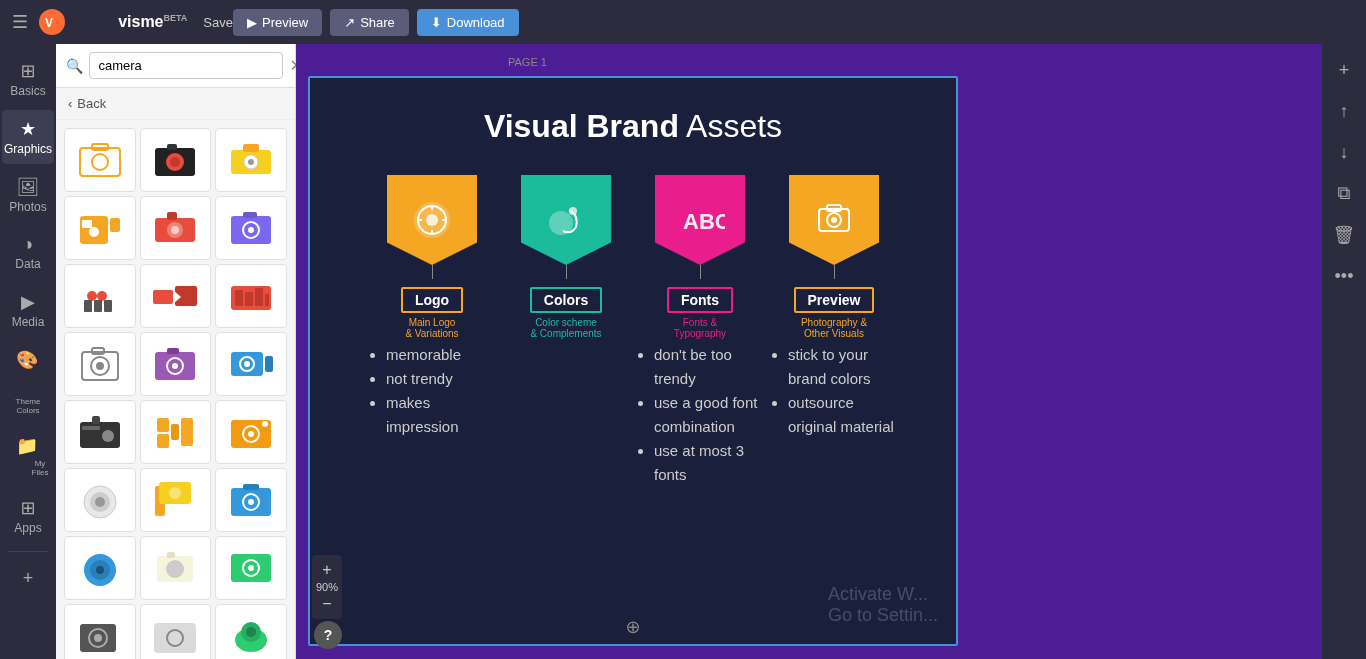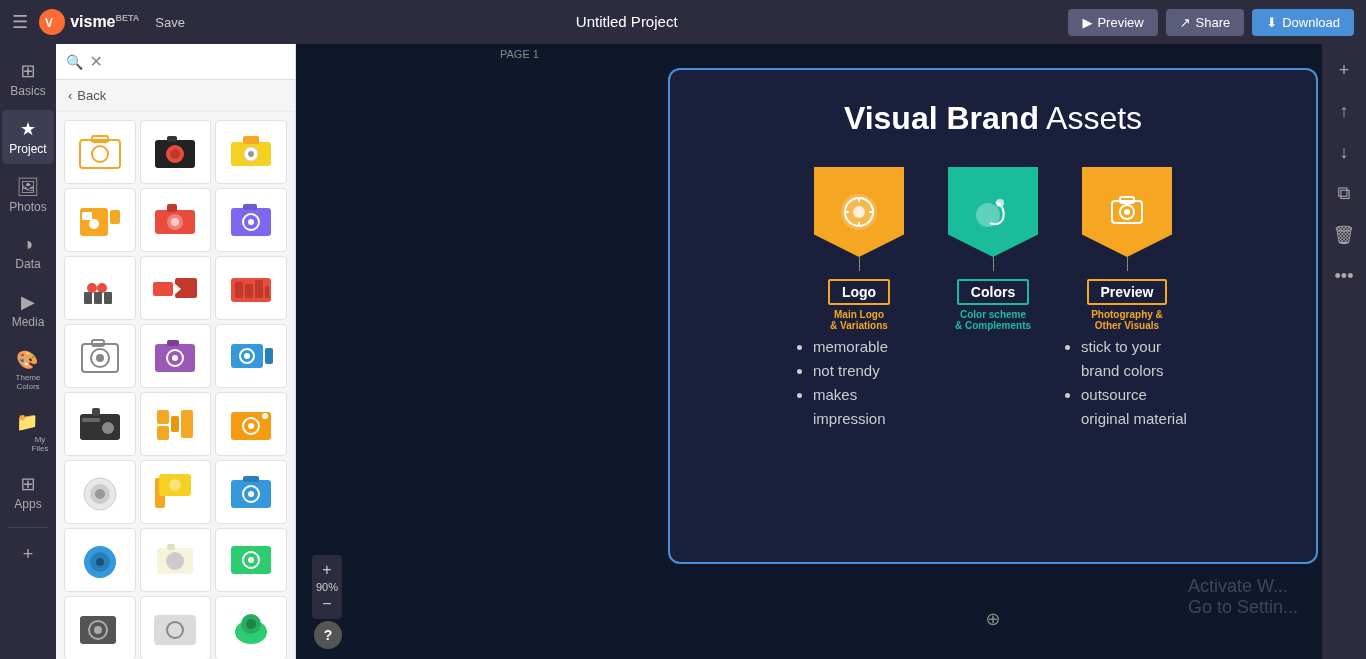--- a/index.html
+++ b/index.html
@@ -11,21 +11,21 @@
       height: 44px;
       display: flex;
       align-items: center;
       padding: 0 12px;
       flex-shrink: 0;
       z-index: 10;
     }
     .topbar-left { display: flex; align-items: center; gap: 10px; }
     .hamburger-icon { color: #aaa; cursor: pointer; font-size: 18px; }
     .logo-area { display: flex; align-items: center; gap: 4px; }
-    .logo-text { color: #fff; font-size: 16px; font-weight: bold; }
+    .logo-text { color: #fff; font-size: 16px; font-weight: bold; margin-left: 48px; }
     .logo-beta { color: #aaa; font-size: 9px; vertical-align: super; }
     .save-btn { color: #ccc; font-size: 13px; cursor: pointer; margin-left: 6px; }
     .topbar-center { flex: 1; text-align: center; }
     .project-title { color: #fff; font-size: 15px; font-weight: 500; }
     .topbar-right { display: flex; align-items: center; gap: 8px; }
     .btn-preview, .btn-share, .btn-download {
       display: flex; align-items: center; gap: 5px;
       padding: 6px 14px; border-radius: 4px; cursor: pointer; font-size: 13px; font-weight: 500; border: none;
     }
     .btn-preview { background: #5b5b7a; color: #fff; }
@@ -96,40 +96,40 @@
       height: 64px;
       cursor: pointer;
       position: relative;
       overflow: hidden;
     }
     .graphic-item svg { width: 48px; height: 48px; }
 
     
     .canvas-area {
       flex: 1;
-      background: #0f172a;
+      background: #4c1d95;
       display: flex;
       flex-direction: column;
-      align-items: flex-end;
+      align-items: flex-start;
       overflow: auto;
-      padding: 4px;
+      padding: 12px;
       position: relative;
     }
     .page-label { font-size: 11px; color: #888; margin-bottom: 8px; align-self: flex-start; margin-left: 200px; }
     .canvas-wrapper {
       position: relative;
       width: 650px;
       height: 570px;
     }
     .canvas-frame {
       width: 650px;
-      height: 496px;
+      height: 570px;
       background: #1a1f3c;
       border: 2px solid #4a90d9;
-      border-radius: 12px;
+      border-radius: 2px;
       padding: 30px;
       display: flex;
       flex-direction: column;
       align-items: center;
       overflow: hidden;
     }
     .canvas-title {
       color: #fff;
       font-size: 32px;
       font-weight: 400;
@@ -172,21 +172,21 @@
       font-weight: 600;
       color: #fff;
       margin: 8px 0 4px;
     }
     .card-label-yellow { border-color: #f5a623; color: #fff; }
     .card-label-teal { border-color: #1abc9c; color: #fff; }
     .card-label-pink { border-color: #e91e8c; color: #fff; }
     .card-label-orange { border-color: #f5a623; color: #fff; }
     .card-subtitle {
       font-size: 10px;
-      font-weight: 700;
+      font-weight: 400;
       text-align: center;
       margin-bottom: 4px;
     }
     .card-subtitle-yellow { color: #f5a623; }
     .card-subtitle-teal { color: #1abc9c; }
     .card-subtitle-pink { color: #e91e8c; }
     .card-subtitle-orange { color: #f5a623; }
     .card-bullets {
       list-style: disc;
       padding-left: 14px;
@@ -240,23 +240,20 @@
   <div class="topbar-left">
     <span class="hamburger-icon">☰</span>
     <div class="logo-area">
       <svg width="28" height="28" viewBox="0 0 28 28">
         <circle cx="14" cy="14" r="13" fill="#ff6b35"></circle>
         <text x="7" y="19" font-size="12" fill="white" font-weight="bold">V</text>
       </svg>
       <span class="logo-text">visme<sup class="logo-beta">BETA</sup></span>
     </div>
     <span class="save-btn">Save</span>
-  </div>
-  <div class="topbar-center">
-    <span class="project-title">Untitled Project</span>
   </div>
   <div class="topbar-right">
     <button class="btn-preview">
       <span>▶</span>
       <span>Preview</span>
     </button>
     <button class="btn-share">
       <span>↗</span>
       <span>Share</span>
     </button>
@@ -269,55 +266,56 @@
 
 <div class="main-layout">
 
   <div class="icon-sidebar">
     <div class="icon-sidebar-item">
       <span class="icon">⊞</span>
       <span class="label">Basics</span>
     </div>
     <div class="icon-sidebar-item active">
       <span class="icon">★</span>
-      <span class="label">Project</span>
+      <span class="label">Graphics</span>
     </div>
     <div class="icon-sidebar-item">
       <span class="icon">🖼</span>
       <span class="label">Photos</span>
     </div>
     <div class="icon-sidebar-item">
       <span class="icon">◑</span>
       <span class="label">Data</span>
     </div>
     <div class="icon-sidebar-item">
       <span class="icon">▶</span>
       <span class="label">Media</span>
     </div>
     <div class="icon-sidebar-item">
       <span class="icon">🎨</span>
-      <span class="label" style="font-size:8px;">Theme Colors</span>
+      <span class="label" style="font-size:8px;margin-top:24px;">Theme Colors</span>
     </div>
     <div class="icon-sidebar-item">
       <span class="icon">📁</span>
       <span class="label" style="font-size:8px;padding-left:24px;">My Files</span>
     </div>
     <div class="icon-sidebar-item">
       <span class="icon">⊞</span>
       <span class="label">Apps</span>
     </div>
     <div class="sidebar-divider"></div>
     <div class="icon-sidebar-item">
       <span class="icon">+</span>
     </div>
   </div>
 
   <div class="left-panel">
     <div class="search-bar">
       <span style="color:#888; font-size:14px;">🔍</span>
+      <input class="search-input" type="text" value="camera" placeholder="Search graphics..." style="">
       <span class="search-clear">✕</span>
     </div>
     <div class="back-nav">
       <span class="chevron">‹</span>
       <span>Back</span>
     </div>
     <div class="graphics-grid">
 
       <div class="graphic-item">
         <svg viewBox="0 0 48 48" fill="none">
@@ -546,20 +544,35 @@
                   <circle cx="20" cy="28" r="12" fill="#fff" opacity="0.3"></circle>
                   <path d="M28 15 Q38 20 35 32 Q30 40 22 36" stroke="#fff" stroke-width="2" fill="none"></path>
                   <circle cx="32" cy="16" r="4" fill="#fff" opacity="0.7"></circle>
                 </svg>
             </div>
             <div style="width:1px;height:14px;background:#888;margin:0 auto;"></div>
             <div class="card-label-box card-label-teal">Colors</div>
             <div class="card-subtitle card-subtitle-teal">Color scheme<br>&amp; Complements</div>
           </div>
 
+          <div class="card">
+            <div class="card-badge card-badge-pink">
+              <svg viewBox="0 0 50 50" fill="none">
+                  <text x="8" y="34" font-size="22" font-weight="bold" fill="#fff" opacity="0.9">ABC</text>
+                </svg>
+            </div>
+            <div style="width:1px;height:14px;background:#888;margin:0 auto;"></div>
+            <div class="card-label-box card-label-pink">Fonts</div>
+            <div class="card-subtitle card-subtitle-pink">Fonts &amp;<br>Typography</div>
+            <ul class="card-bullets">
+              <li>don't be too trendy</li>
+              <li>use a good font combination</li>
+              <li>use at most 3 fonts</li>
+            </ul>
+          </div>
 
           <div class="card">
             <div class="card-badge card-badge-orange">
               <svg viewBox="0 0 50 50" fill="none">
                   <rect x="10" y="14" width="30" height="22" rx="3" stroke="#fff" stroke-width="2" fill="none"></rect>
                   <circle cx="25" cy="25" r="7" stroke="#fff" stroke-width="2" fill="none"></circle>
                   <circle cx="25" cy="25" r="3" fill="#fff"></circle>
                   <rect x="18" y="10" width="14" height="6" rx="2" stroke="#fff" stroke-width="2" fill="none"></rect>
                 </svg>
             </div>

